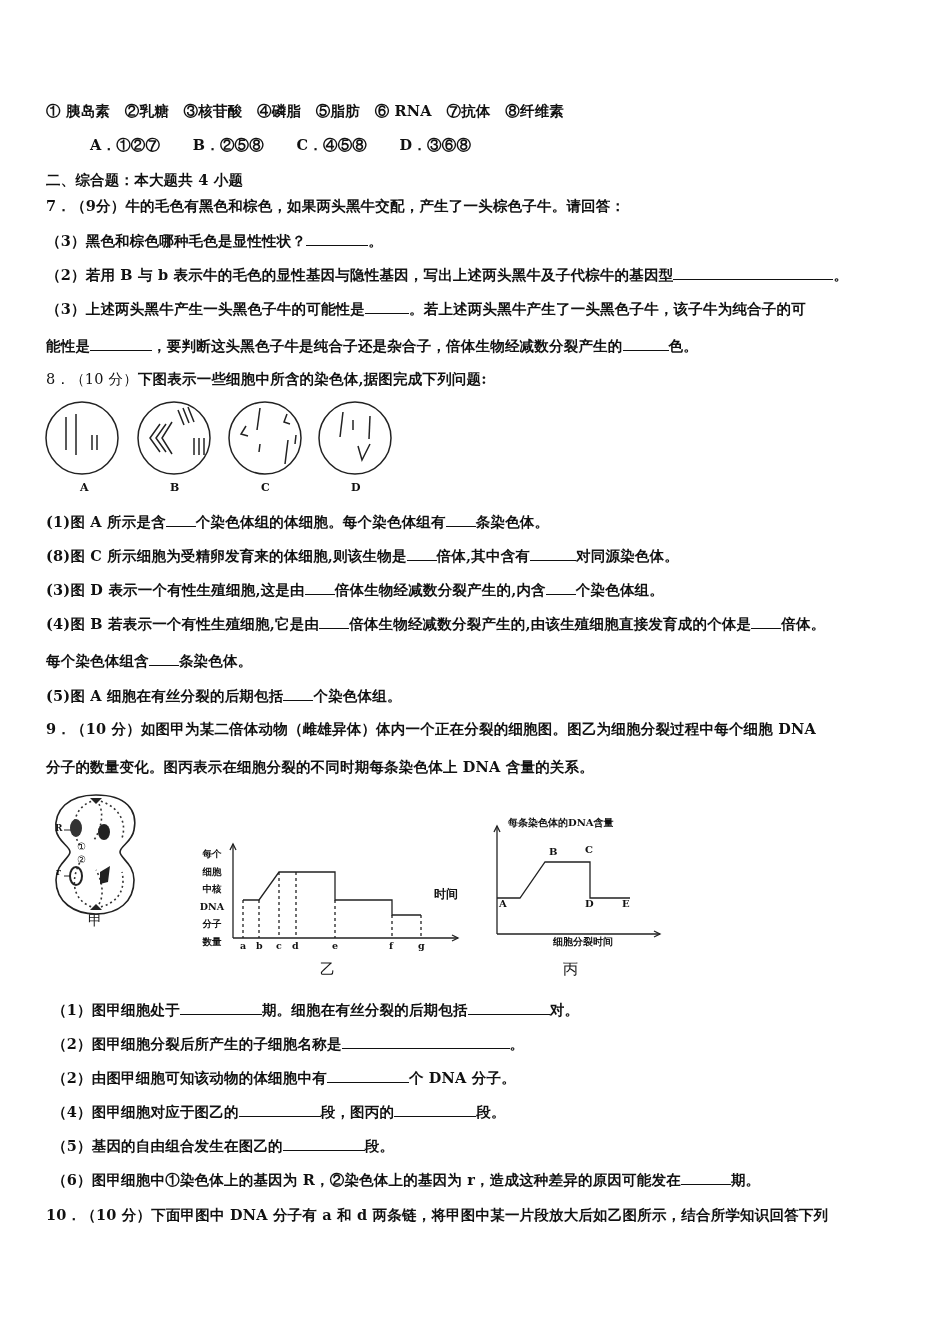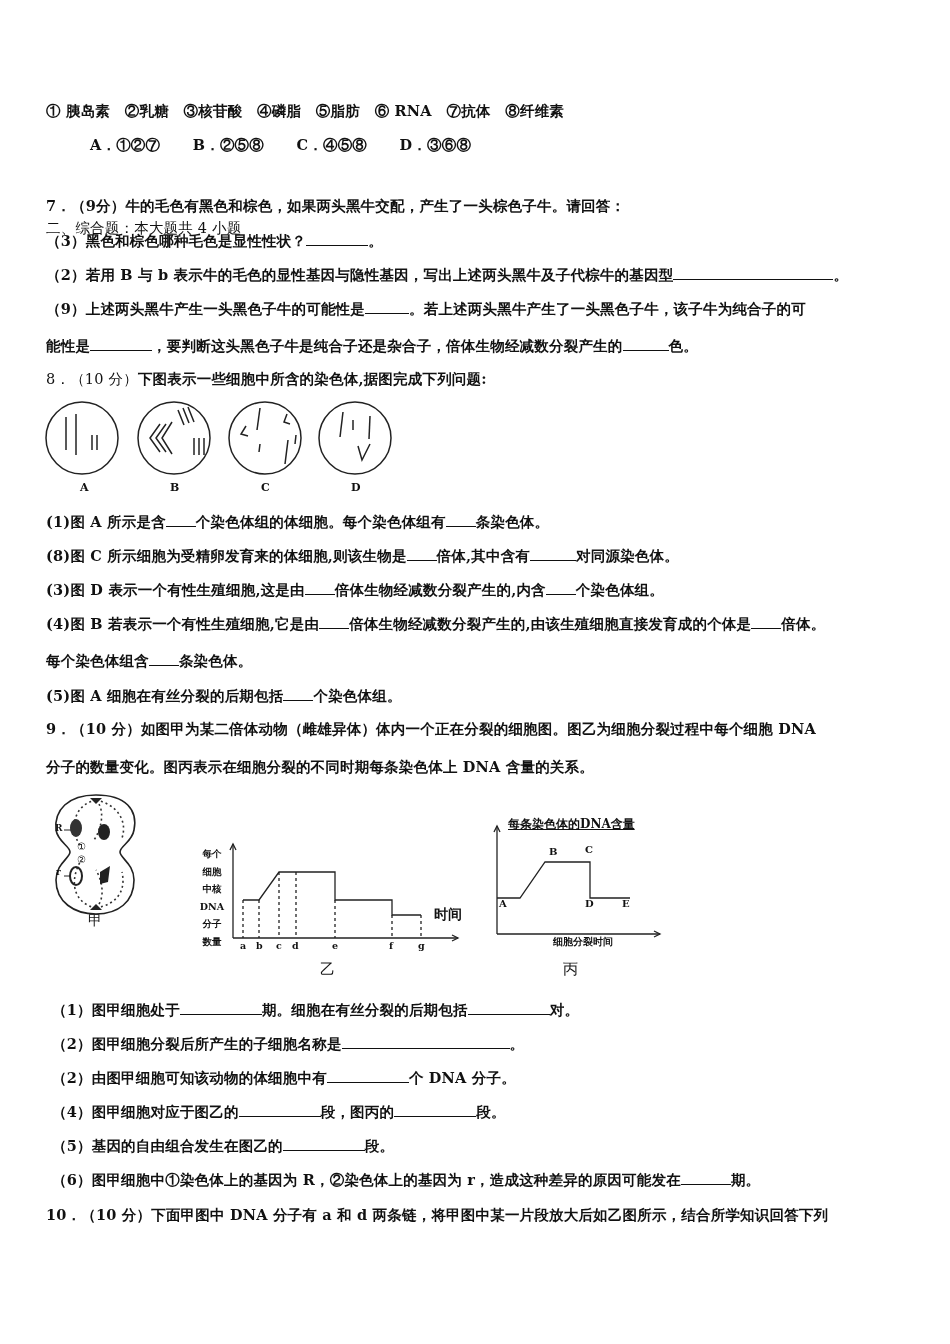--- a/index.html
+++ b/index.html
@@ -7,21 +7,21 @@
     width: 950px; height: 1344px; position: relative; overflow: hidden;
     font-family: "DejaVu Serif", "Liberation Serif", serif;
     color: #111;
     font-size: 14.5px;
   }
   .line {
     position: absolute; left: 46px; white-space: nowrap;
     font-weight: bold; letter-spacing: 0.2px;
   }
   .line.indent { left: 52px; }
-  .normal { font-weight: normal; margin-top: 48px; }
+  .normal { font-weight: bold; }
   .blank {
     display: inline-block; border-bottom: 1.4px solid #111;
     height: 14px; vertical-align: baseline;
   }
   .qnum { font-weight: normal; }
   .fig { position: absolute; }
   .fig svg { display: block; }
   .fig-label {
     font-family: "DejaVu Serif", serif; font-weight: bold; font-size: 11px;
   }
@@ -44,21 +44,21 @@
 <div class="line normal" style="top:171px;">二、综合题：本大题共 4 小题</div>
 
 <div class="line" style="top:197px;">7．（9分）牛的毛色有黑色和棕色，如果两头黑牛交配，产生了一头棕色子牛。请回答：</div>
 <div class="line" style="top:231px;">
   <span>（3）黑色和棕色哪种毛色是显性性状？</span><span class="blank" style="width:62px"></span><span>。</span>
 </div>
 <div class="line" style="top:265px;">
   <span>（2）若用 B 与 b 表示牛的毛色的显性基因与隐性基因，写出上述两头黑牛及子代棕牛的基因型</span><span class="blank" style="width:160px"></span><span>。</span>
 </div>
 <div class="line" style="top:299px;">
-  <span>（9）上述两头黑牛产生一头黑色子牛的可能性是</span><span class="blank" style="width:44px"></span><span>。若上述两头黑牛产生了一头黑色子牛，该子牛为纯合子的可</span>
+  <span>（3）上述两头黑牛产生一头黑色子牛的可能性是</span><span class="blank" style="width:44px"></span><span>。若上述两头黑牛产生了一头黑色子牛，该子牛为纯合子的可</span>
 </div>
 <div class="line" style="left:46px;top:336px;">
   <span>能性是</span><span class="blank" style="width:62px"></span><span>，要判断这头黑色子牛是纯合子还是杂合子，倍体生物经减数分裂产生的</span><span class="blank" style="width:46px"></span><span>色。</span>
 </div>
 
 <div class="line" style="top:370px;">
   <span class="qnum">8．（10 分）</span><span>下图表示一些细胞中所含的染色体,据图完成下列问题:</span>
 </div>
 
 <div class="fig" style="left:44px;top:400px;">
@@ -167,42 +167,42 @@
         <line x1="84" y1="32" x2="84" y2="98"></line>
         <line x1="101" y1="32" x2="101" y2="98"></line>
         <line x1="140" y1="60" x2="140" y2="98"></line>
         <line x1="197" y1="75" x2="197" y2="98"></line>
         <line x1="226" y1="75" x2="226" y2="98"></line>
       </g>
     </g>
   </svg>
 </div>
 <div class="fig" style="left:197px;top:845px;font-size:9.5px;font-weight:bold;line-height:17.5px;width:30px;text-align:center;">每个<br>细胞<br>中核<br>DNA<br>分子<br>数量</div>
-<div class="fig" style="left:434px;top:906px;font-size:14px;font-weight:bold;">时间</div>
+<div class="fig" style="left:434px;top:886px;font-size:12px;font-weight:bold;">时间</div>
 <div class="fig" style="left:240px;top:940px;font-size:9.5px;font-weight:bold;">a</div>
 <div class="fig" style="left:256px;top:940px;font-size:9.5px;font-weight:bold;">b</div>
 <div class="fig" style="left:276px;top:940px;font-size:9.5px;font-weight:bold;">c</div>
 <div class="fig" style="left:292px;top:940px;font-size:9.5px;font-weight:bold;">d</div>
 <div class="fig" style="left:332px;top:940px;font-size:9.5px;font-weight:bold;">e</div>
 <div class="fig" style="left:389px;top:940px;font-size:9.5px;font-weight:bold;">f</div>
 <div class="fig" style="left:418px;top:940px;font-size:9.5px;font-weight:bold;">g</div>
 <div class="fig" style="left:320px;top:960px;font-size:15px;">乙</div>
 
 <div class="fig" style="left:490px;top:820px;">
   <svg width="175" height="120" viewBox="0 0 175 120">
     <g stroke="#222" stroke-width="1.3" fill="none">
       <line x1="7" y1="114" x2="7" y2="6"></line>
       <polyline points="4,12 7,6 10,12"></polyline>
       <line x1="7" y1="114" x2="170" y2="114"></line>
       <polyline points="164,111 170,114 164,117"></polyline>
       <polyline points="7,78 30,78 55,42 100,42 100,78 140,78"></polyline>
     </g>
   </svg>
 </div>
-<div class="fig" style="left:508px;top:816px;font-size:12px;font-weight:bold;text-decoration:underline;">每条染色体的DNA含量</div>
+<div class="fig" style="left:508px;top:816px;font-size:10px;font-weight:bold;">每条染色体的DNA含量</div>
 <div class="fig" style="left:499px;top:898px;font-size:10px;font-weight:bold;">A</div>
 <div class="fig" style="left:549px;top:846px;font-size:10px;font-weight:bold;">B</div>
 <div class="fig" style="left:585px;top:844px;font-size:10px;font-weight:bold;">C</div>
 <div class="fig" style="left:585px;top:898px;font-size:10px;font-weight:bold;">D</div>
 <div class="fig" style="left:622px;top:898px;font-size:10px;font-weight:bold;">E</div>
 <div class="fig" style="left:553px;top:935px;font-size:10px;font-weight:bold;">细胞分裂时间</div>
 <div class="fig" style="left:563px;top:960px;font-size:15px;">丙</div>
 
 <div class="line indent" style="top:1000px;">
   <span>（1）图甲细胞处于</span><span class="blank" style="width:82px"></span><span>期。细胞在有丝分裂的后期包括</span><span class="blank" style="width:82px"></span><span>对。</span>

